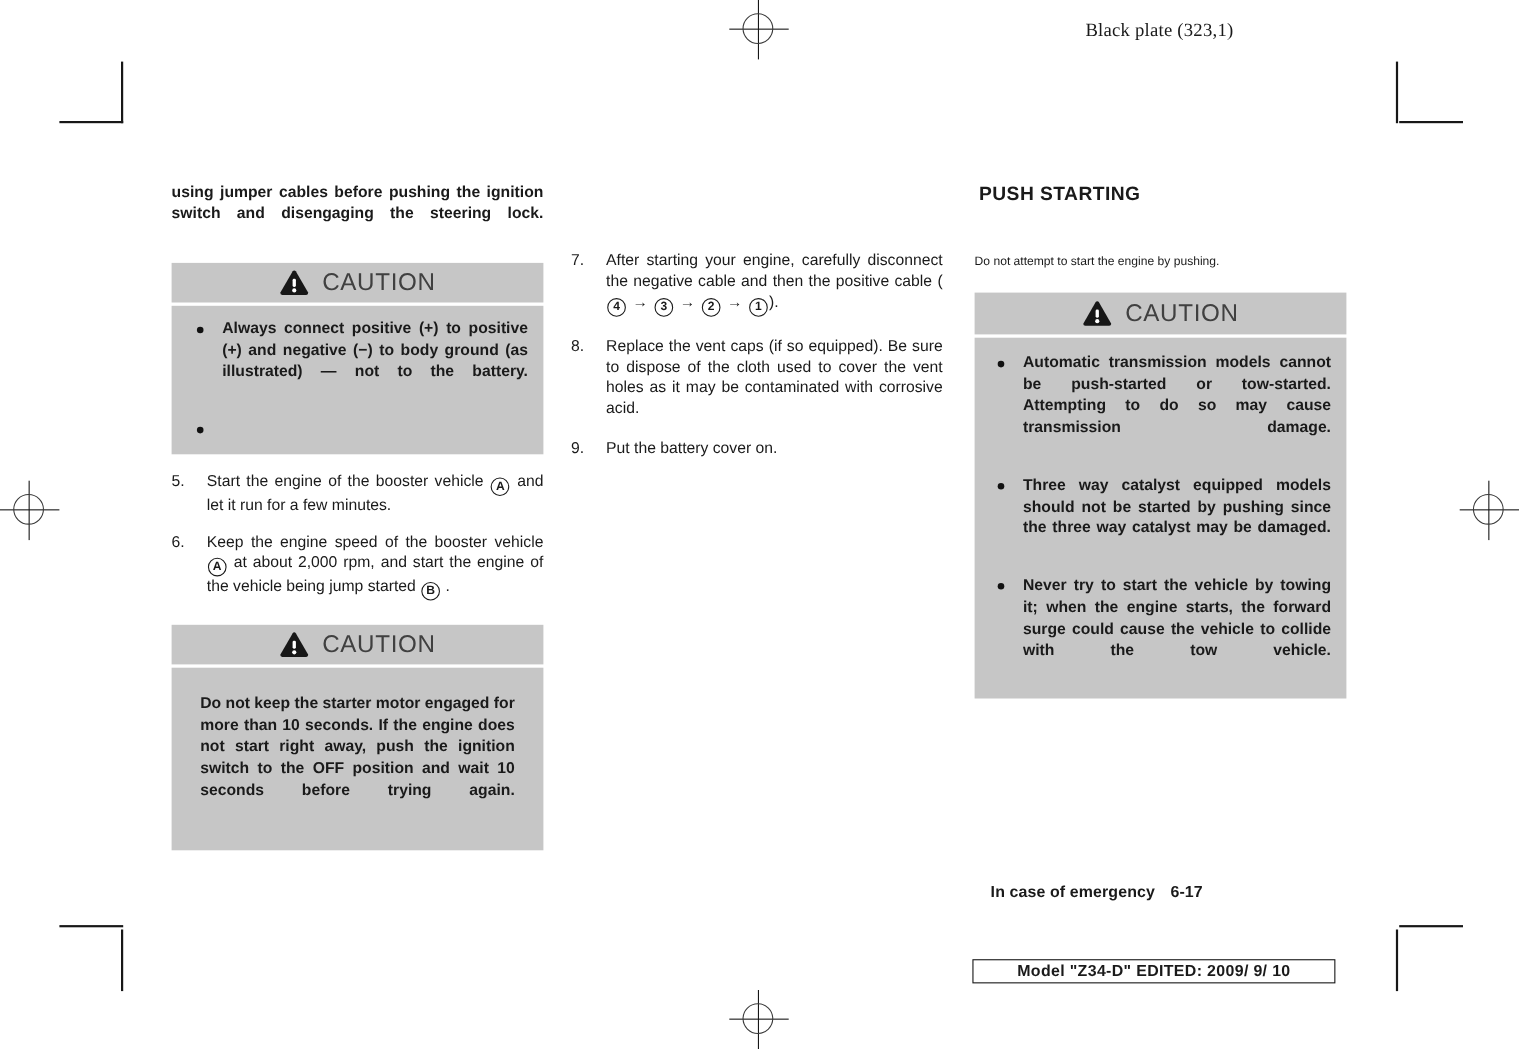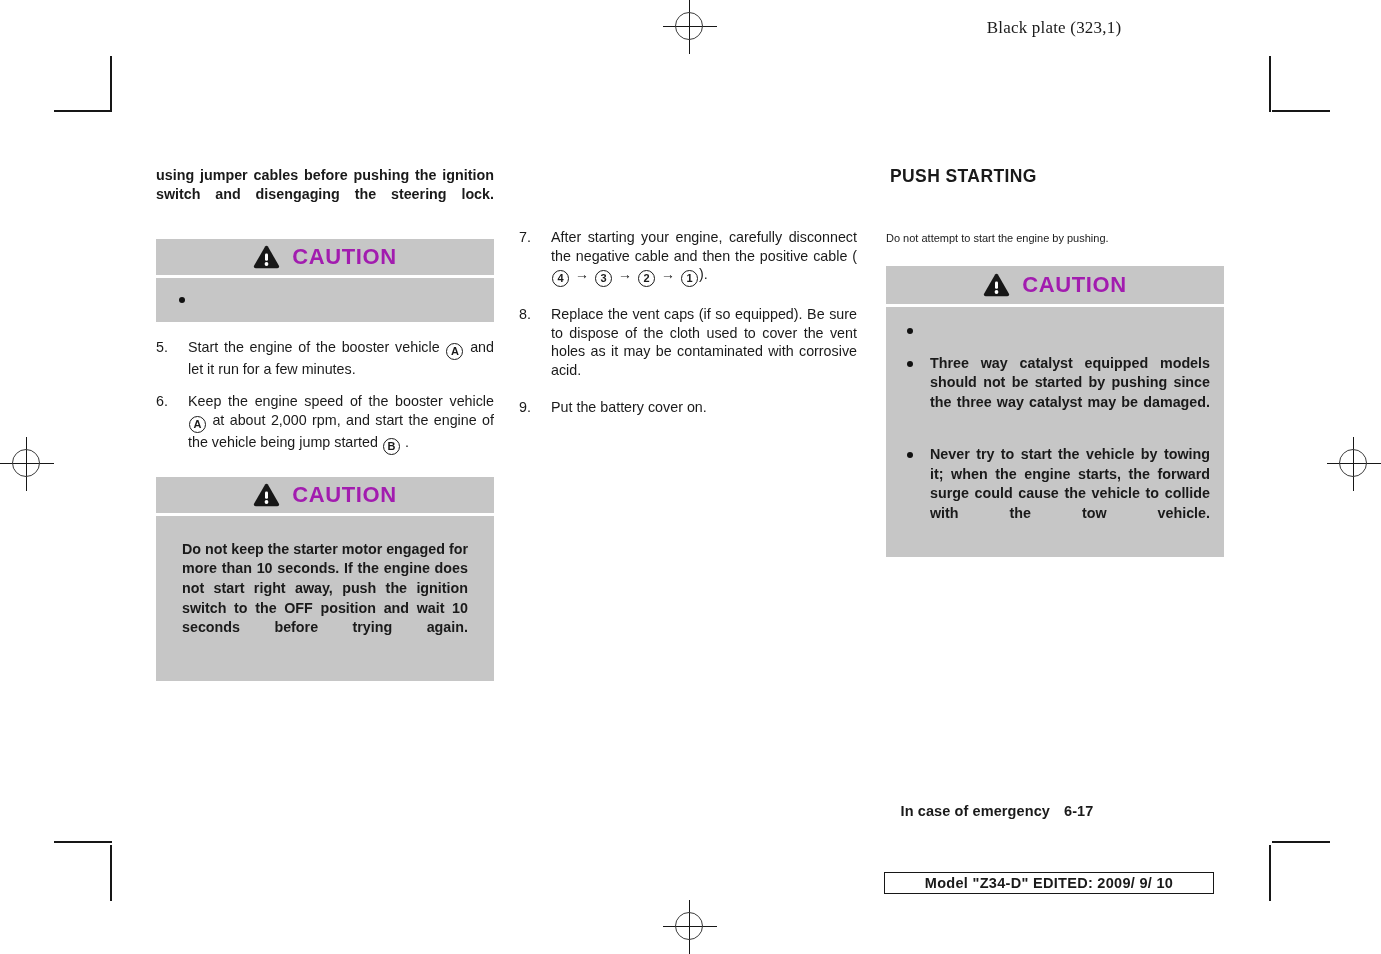--- a/index.html
+++ b/index.html
@@ -179,23 +179,23 @@
     justify-content: center;
     gap: 12px;
   }
   .caution-head .warn-icon {
     display: block;
     width: 27px;
     height: 24px;
   }
   .caution-head .caution-word {
     font-size: 22px;
-    font-weight: bold;
+    font-weight: normal;
     letter-spacing: .6px;
-    color: #a21caf;
+    color: #404040;
   }
   .caution-body {
     background: #c6c6c6;
     margin-top: 3px;
     padding: 12px 14px 12px 14px;
   }
   .caution-body .cb-para {
     font-size: 14.3px;
     font-weight: bold;
     line-height: 19.6px;
@@ -307,20 +307,21 @@
     <div class="caution-head">
       <svg class="warn-icon" viewBox="0 0 27 24">
         <path d="M12.1 1.6 L0.9 21.0 A1.9 1.9 0 0 0 2.6 23.2 L24.4 23.2 A1.9 1.9 0 0 0 26.1 21.0 L14.9 1.6 A1.7 1.7 0 0 0 12.1 1.6 Z" fill="#171717"></path>
         <rect x="12.0" y="8.4" width="3.0" height="7.4" rx="1.3" fill="#ffffff"></rect>
         <circle cx="13.5" cy="19.0" r="1.9" fill="#ffffff"></circle>
       </svg>
       <span class="caution-word">CAUTION</span>
     </div>
     <div class="caution-body">
       <ul class="bullets">
+        <li><span class="dot"></span><span>Always connect positive (+) to positive (+) and negative (−) to body ground (as illustrated) — not to the battery.</span></li>
         <li><span class="dot"></span></li>
       </ul>
     </div>
   </div>
 
   <ol class="steps">
     <li class="step">
       <span class="step-num">5.</span><span>Start the engine of the booster vehicle </span><span class="badge">A</span><span> and let it run for a few minutes.</span>
     </li>
     <li class="step">
@@ -366,21 +367,21 @@
     <div class="caution-head">
       <svg class="warn-icon" viewBox="0 0 27 24">
         <path d="M12.1 1.6 L0.9 21.0 A1.9 1.9 0 0 0 2.6 23.2 L24.4 23.2 A1.9 1.9 0 0 0 26.1 21.0 L14.9 1.6 A1.7 1.7 0 0 0 12.1 1.6 Z" fill="#171717"></path>
         <rect x="12.0" y="8.4" width="3.0" height="7.4" rx="1.3" fill="#ffffff"></rect>
         <circle cx="13.5" cy="19.0" r="1.9" fill="#ffffff"></circle>
       </svg>
       <span class="caution-word">CAUTION</span>
     </div>
     <div class="caution-body">
       <ul class="bullets">
-        <li><span class="dot"></span></li>
+        <li><span class="dot"></span><span>Automatic transmission models cannot be push-started or tow-started. Attempting to do so may cause transmission damage.</span></li>
         <li><span class="dot"></span><span>Three way catalyst equipped models should not be started by pushing since the three way catalyst may be damaged.</span></li>
         <li><span class="dot"></span><span>Never try to start the vehicle by towing it; when the engine starts, the forward surge could cause the vehicle to collide with the tow vehicle.</span></li>
       </ul>
     </div>
   </div>
 </div>
 
 <div class="page-footer">
   <span class="foot-title">In case of emergency</span><span class="foot-page">6-17</span>
 </div>

